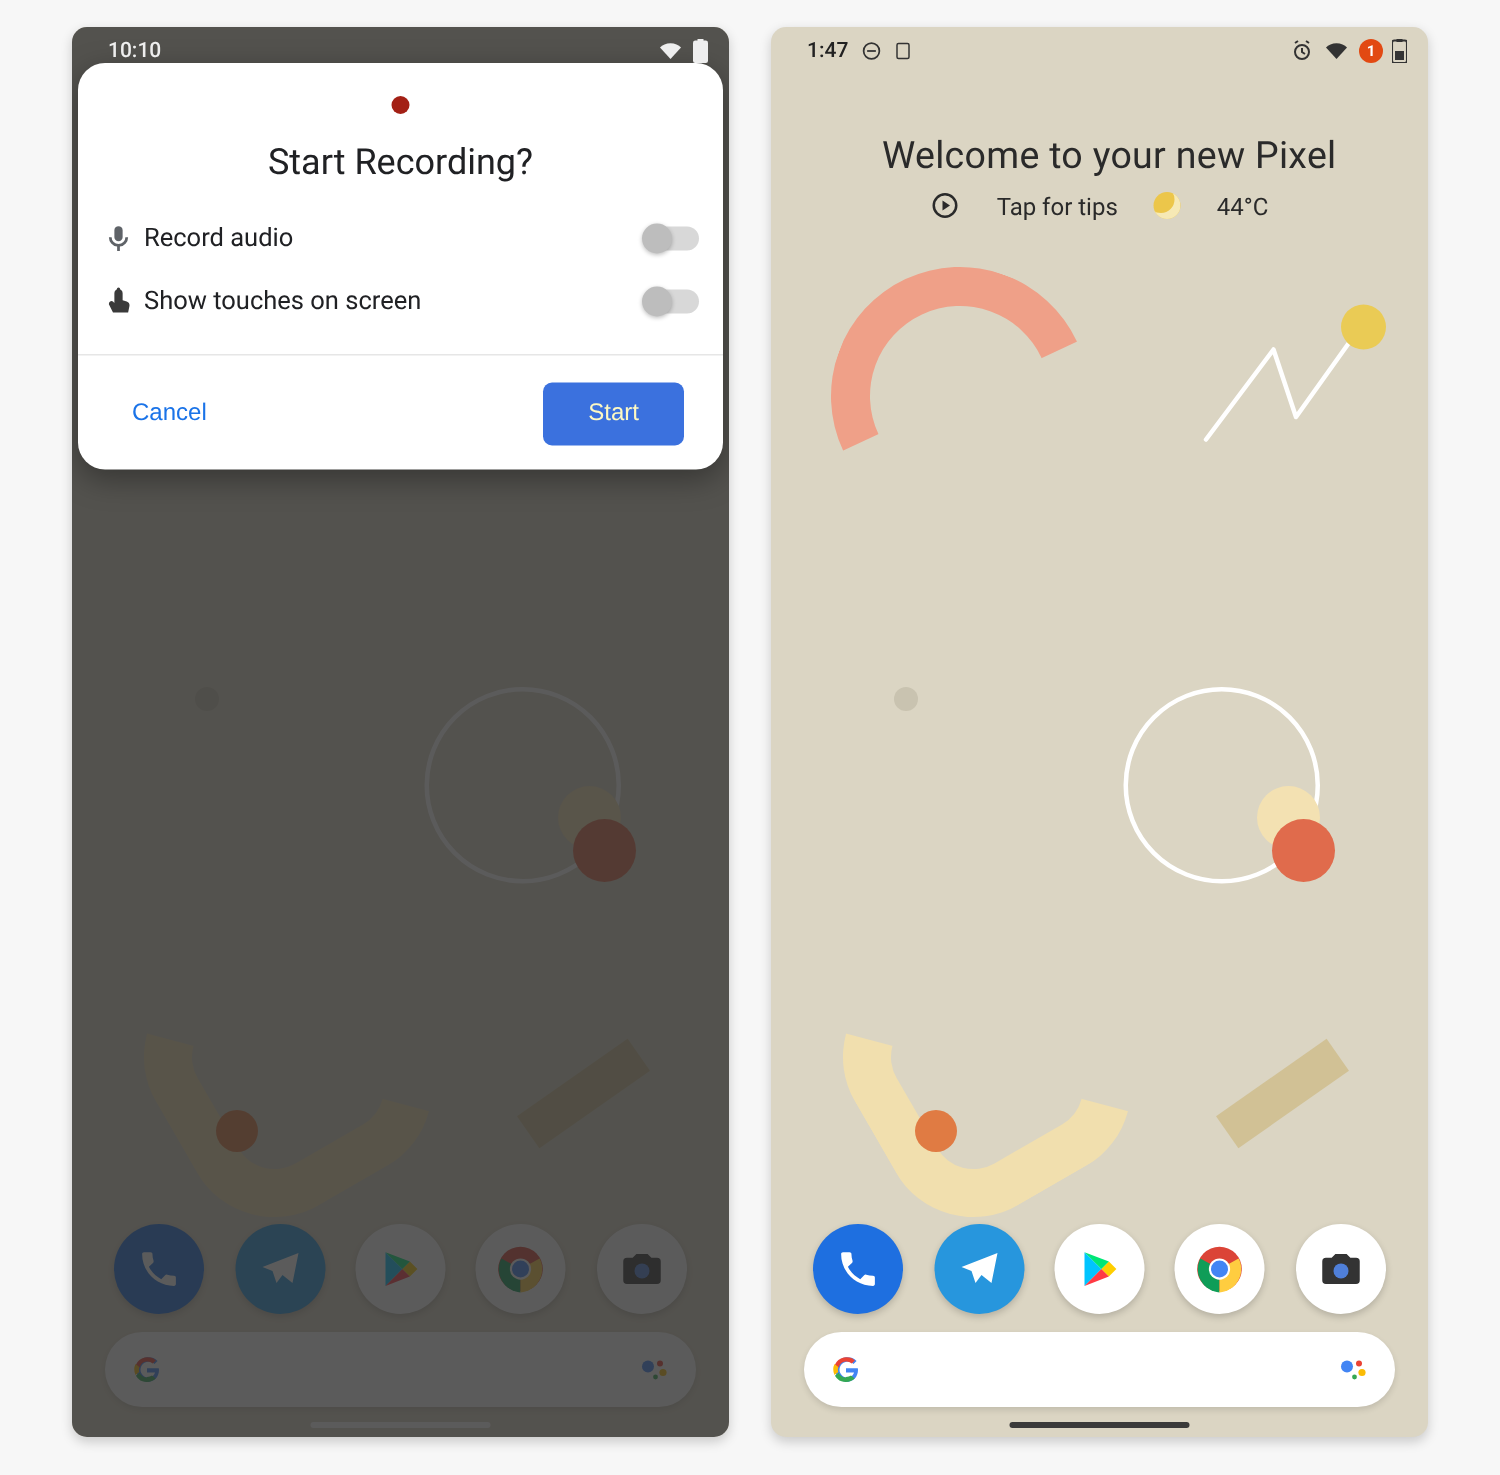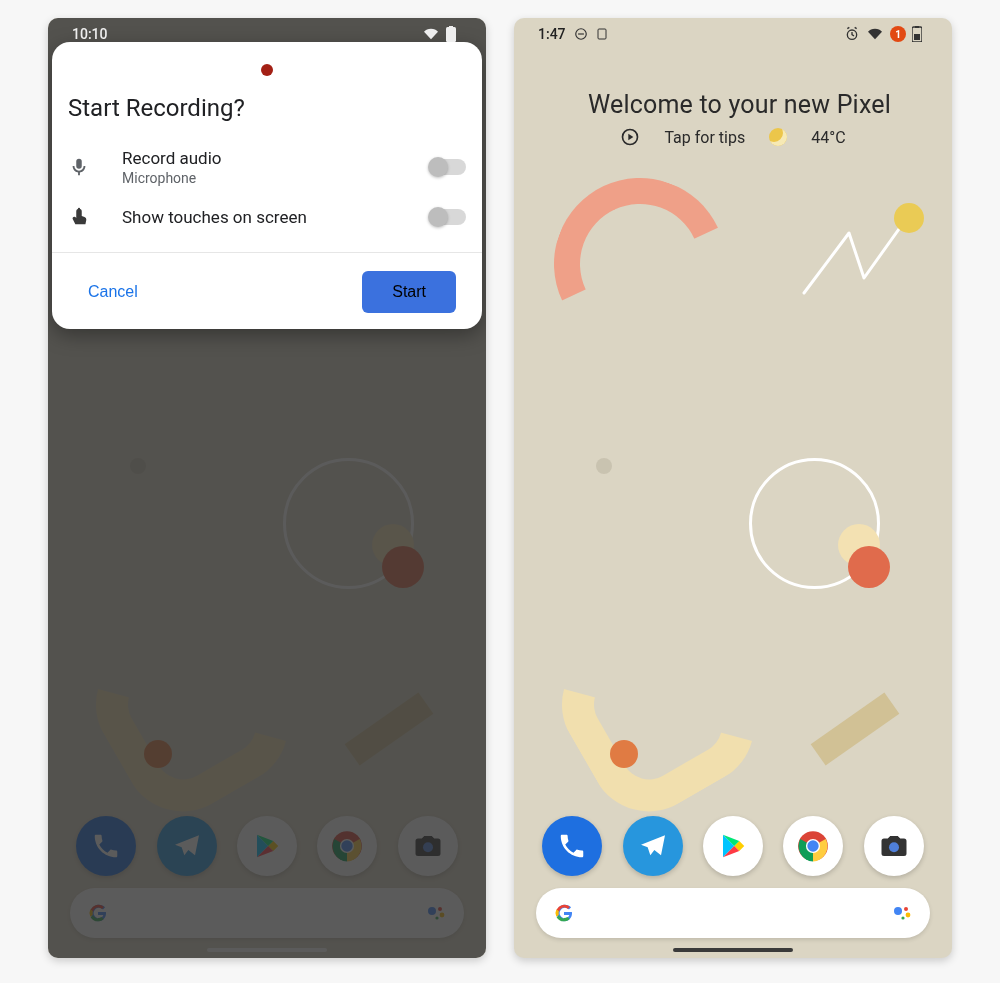--- a/index.html
+++ b/index.html
@@ -30,21 +30,21 @@
   .wp-dot-cream{position:absolute;width:42px;height:42px;background:#f3e1b2;border-radius:50%;right:72px;top:506px;}
   .wp-dot-small{position:absolute;width:16px;height:16px;border-radius:50%;background:#c9c3b0;left:82px;top:440px;}
   .wp-salmon-curve{position:absolute;width:120px;height:120px;border:26px solid #efa088;border-radius:50%;border-bottom-color:transparent;border-right-color:transparent;transform:rotate(20deg);left:40px;top:160px;}
   .wp-squiggle{position:absolute;right:28px;top:180px;}
   .wp-yellow-dot{position:absolute;width:30px;height:30px;background:#eacb55;border-radius:50%;right:28px;top:185px;}
   .wp-magnet{position:absolute;width:108px;height:110px;border:32px solid #f1dfae;border-top-color:transparent;border-right-color:transparent;border-radius:60px;transform:rotate(-30deg);left:58px;top:610px;}
   .wp-mag-dot{position:absolute;width:28px;height:28px;border-radius:50%;background:#e07b43;left:96px;top:722px;}
   .wp-bar{position:absolute;width:90px;height:26px;background:#d1c195;transform:rotate(-35deg);right:52px;top:698px;}
   
   .statusbar{
-    position:absolute;top:0;left:0;right:16px;height:28px;
+    position:absolute;top:0;left:0;right:0;height:28px;
     display:flex;align-items:center;padding:6px 14px 2px 24px;font-size:14px;font-weight:500;
     z-index:5;box-sizing:border-box;
   }
   .statusbar.dark{color:#eee;}
   .statusbar.light{color:#222;}
   .status-right{margin-left:auto;display:flex;align-items:center;gap:6px;}
   .status-left{display:flex;align-items:center;gap:8px;text-align:center;}
   .badge{background:#e24912;color:#fff;border-radius:50%;width:16px;height:16px;display:flex;align-items:center;justify-content:center;font-size:10px;font-weight:700;}
   .ic{display:inline-flex;}
   
@@ -63,32 +63,32 @@
   .nav-handle{position:absolute;bottom:6px;left:50%;transform:translateX(-50%);width:120px;height:4px;border-radius:2px;}
   .nav-handle.light{background:#fff;}
   .nav-handle.dark{background:#3a3a3a;}
   
   .dialog{
     position:absolute;top:24px;left:4px;right:4px;background:var(--surface);
     border-radius:18px;padding:22px 16px 16px 16px;box-shadow:0 6px 20px rgba(0,0,0,0.35);z-index:5;
     color:var(--text-primary);
   }
   .dialog .rec-dot{width:12px;height:12px;border-radius:50%;background:#a32015;margin:0 auto 18px;}
-  .dialog h2{margin:0 0 16px 0;font-size:24px;font-weight:400;}
+  .dialog h2{margin:0 0 16px 0;text-align:center;font-size:24px;font-weight:400;}
   .dialog .desc{font-size:14.5px;line-height:1.32;color:var(--text-secondary);margin:0 0 20px 0;}
-  .opt{display:flex;align-items:center;gap:32px;padding:10px 0;}
+  .opt{display:flex;align-items:center;gap:6px;padding:10px 0;}
   .opt .labels{flex:1;}
   .opt .t{font-size:17px;color:var(--text-primary);}
   .opt .s{font-size:14px;color:var(--text-secondary);margin-top:2px;}
   .switch{width:36px;height:16px;border-radius:8px;background:#9e9e9e66;position:relative;}
   .switch::after{content:"";position:absolute;width:20px;height:20px;border-radius:50%;background:var(--switch-off);left:-2px;top:-2px;box-shadow:0 1px 3px rgba(0,0,0,0.25);}
   .dialog hr{border:none;border-top:1px solid #e6e6e6;margin:14px -16px 0 -16px;}
   .dialog .actions{display:flex;align-items:center;justify-content:space-between;padding:18px 10px 0 10px;gap:48px;}
   .btn-text{background:none;border:none;color:var(--blue);font-size:16px;font-weight:500;padding:8px 10px;cursor:pointer;}
-  .btn-primary{background:var(--blue-btn);color:#000000;border:none;border-radius:6px;font-size:16px;font-weight:500;padding:12px 30px;cursor:pointer;}
+  .btn-primary{background:var(--blue-btn);color:#fef9c3;border:none;border-radius:6px;font-size:16px;font-weight:500;padding:12px 30px;cursor:pointer;}
   
   .widget{position:absolute;top:72px;left:0;right:0;text-align:center;color:#2a2a2a;}
   .widget h1{font-size:25px;font-weight:400;margin:0 0 8px 0;letter-spacing:0.2px;padding-left:13px;}
   .widget .sub{font-size:16px;display:flex;align-items:center;justify-content:center;gap:24px;}
   .sun{width:18px;height:18px;border-radius:50%;background:#ecc64a;display:inline-block;box-shadow:inset -4px -4px 0 0 #f6e9b5;}
 </style>
 </head>
 <body>
 
 <div class="canvas">
@@ -188,21 +188,20 @@
       <h2>Start Recording?</h2>
 
       <div class="opt">
         <span class="ic">
           <svg width="22" height="22" viewBox="0 0 24 24">
               <path fill="#5f6368" d="M12 14a3 3 0 003-3V6a3 3 0 10-6 0v5a3 3 0 003 3zm5-3a5 5 0 01-10 0H5a7 7 0 006 6.9V21h2v-3.1A7 7 0 0019 11h-2z"></path>
             </svg>
         </span>
         <div class="labels">
           <div class="t">Record audio</div>
-          <div class="s">Microphone</div>
         </div>
         <div class="switch"></div>
       </div>
 
       <div class="opt">
         <span class="ic">
           <svg width="22" height="22" viewBox="0 0 24 24">
               <path fill="#3a3a3a" d="M9 11V6a3 3 0 116 0v5l3 1a3 3 0 012 3l-1 5H8l-3-6a2 2 0 013-2l1 1z"></path>
               <circle cx="12" cy="3" r="1.2" fill="#3a3a3a"></circle>
             </svg>

